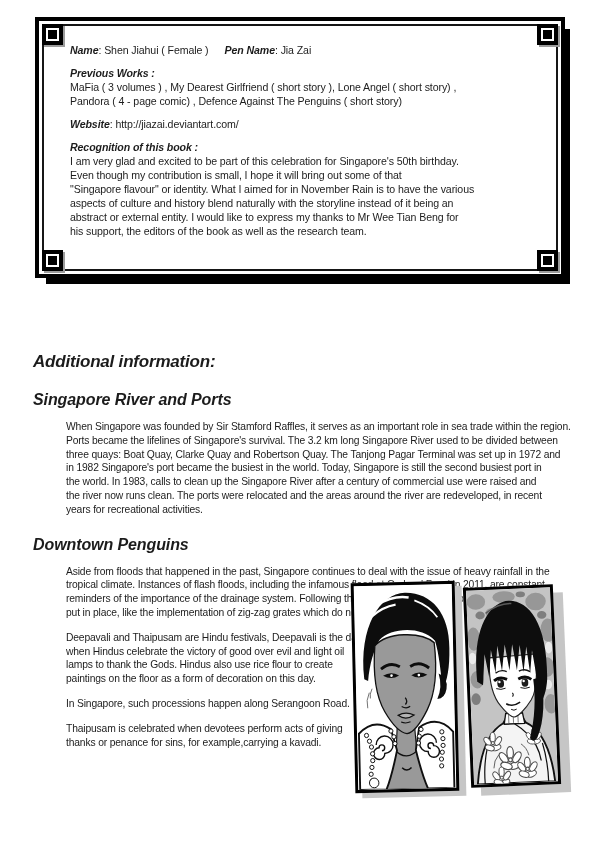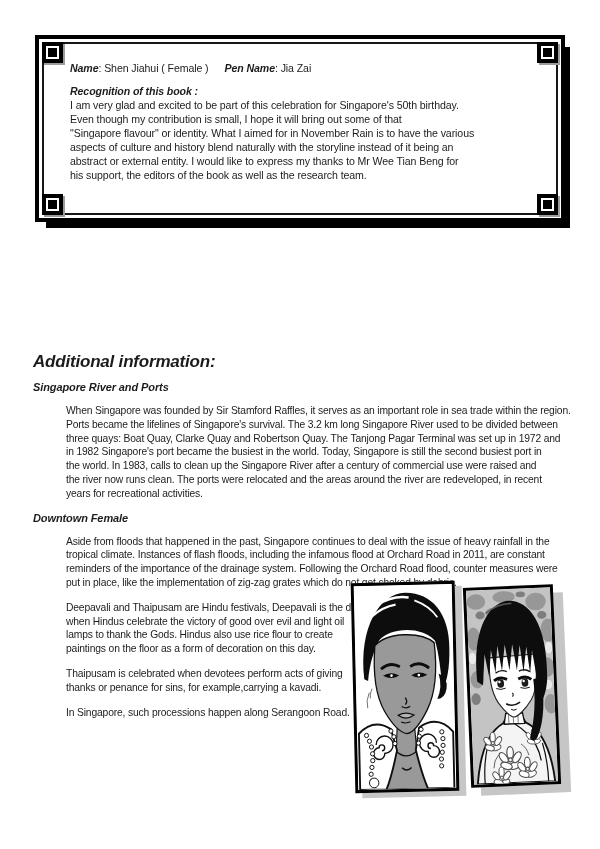--- a/index.html
+++ b/index.html
@@ -7,21 +7,21 @@
   body {
     position:relative;
     width:600px; height:849px;
     font-family:"Liberation Sans", sans-serif;
     color:#1c1c1c;
     overflow:hidden;
   }
 
   
   .profile-box {
-    position:absolute; left:35px; top:35px; width:530px;
+    position:absolute; left:35px; top:17px; width:530px;
     background:#fff;
     border:4px solid #000;
     box-shadow:8px 9px 0 -3px #000;
   }
   .profile-inner {
     margin:3px;
     border:2px solid #161616;
     padding:17px 12px 24px 26px;
     font-size:10.6px;
     line-height:14px;
@@ -44,22 +44,22 @@
   .pen-gap { display:inline-block; width:16px; }
   .lines { white-space:pre-line; }
 
   
   .additional { position:absolute; left:33px; top:352px; width:560px; }
   .add-heading {
     font-size:17px; font-weight:bold; font-style:italic;
     letter-spacing:-0.2px; margin-bottom:9px;
   }
   .sec-title {
-    font-size:11px; font-weight:bold; font-style:italic;
-    margin:1px 0 11px 0; letter-spacing:-0.1px;
+    font-size:16px; font-weight:bold; font-style:italic;
+    margin:19px 0 11px 0; letter-spacing:-0.1px;
   }
   .para {
     font-size:10.3px; line-height:13.8px; letter-spacing:-0.15px;
     white-space:pre-line; margin-bottom:11px;margin-left:33px;
   }
 
   
   .portraits { position:absolute; left:347px; top:578px; width:253px; height:250px; }
   .pshadow { position:absolute; background:#c6c6c6; }
   .shadow-left  { left:13px; top:9px;  width:104px; height:210px; transform:rotate(-1.3deg); }
@@ -83,21 +83,29 @@
 
   <div class="profile-inner">
     <div class="grp">
       <span class="lbl">Name</span><span>: Shen Jiahui ( Female )</span><span class="pen-gap"></span><span class="lbl">Pen Name</span><span>: Jia Zai</span>
     </div>
 
 
     <div class="grp">
     </div>
 
-
+    <div class="grp">
+      <div class="lbl">Previous Works :</div>
+      <div class="lines">MaFia ( 3 volumes ) , My Dearest Girlfriend ( short story ), Lone Angel ( short story) ,
+Pandora ( 4 - page comic) , Defence Against The Penguins ( short story)</div>
+    </div>
+
+    <div class="grp">
+      <span class="lbl">Website</span><span>: http://jiazai.deviantart.com/</span>
+    </div>
 
     <div class="grp">
       <div class="lbl">Recognition of this book :</div>
       <div class="lines">I am very glad and excited to be part of this celebration for Singapore's 50th birthday.
 Even though my contribution is small, I hope it will bring out some of that
 "Singapore flavour" or identity. What I aimed for in November Rain is to have the various
 aspects of culture and history blend naturally with the storyline instead of it being an
 abstract or external entity. I would like to express my thanks to Mr Wee Tian Beng for
 his support, the editors of the book as well as the research team.</div>
     </div>
@@ -112,35 +120,35 @@
     <div class="para">When Singapore was founded by Sir Stamford Raffles, it serves as an important role in sea trade within the region.
 Ports became the lifelines of Singapore's survival. The 3.2 km long Singapore River used to be divided between
 three quays: Boat Quay, Clarke Quay and Robertson Quay. The Tanjong Pagar Terminal was set up in 1972 and
 in 1982 Singapore's port became the busiest in the world. Today, Singapore is still the second busiest port in
 the world. In 1983, calls to clean up the Singapore River after a century of commercial use were raised and
 the river now runs clean. The ports were relocated and the areas around the river are redeveloped, in recent
 years for recreational activities.</div>
   </div>
 
   <div>
-    <div class="sec-title">Downtown Female</div>
+    <div class="sec-title">Downtown Penguins</div>
     <div class="para">Aside from floods that happened in the past, Singapore continues to deal with the issue of heavy rainfall in the
 tropical climate. Instances of flash floods, including the infamous flood at Orchard Road in 2011, are constant
 reminders of the importance of the drainage system. Following the Orchard Road flood, counter measures were
 put in place, like the implementation of zig-zag grates which do not get choked by debris.</div>
   </div>
 
   <div>
     <div class="para">Deepavali and Thaipusam are Hindu festivals, Deepavali is the day
 when Hindus celebrate the victory of good over evil and light oil
 lamps to thank the Gods. Hindus also use rice flour to create
 paintings on the floor as a form of decoration on this day.</div>
+    <div class="para">In Singapore, such processions happen along Serangoon Road.</div>
     <div class="para">Thaipusam is celebrated when devotees perform acts of giving
 thanks or penance for sins, for example,carrying a kavadi.</div>
-    <div class="para">In Singapore, such processions happen along Serangoon Road.</div>
   </div>
 </div>
 
 <div class="portraits">
   <div class="pshadow shadow-left"></div>
   <div class="pshadow shadow-right"></div>
 
   <div class="panel panel-left">
     <svg viewBox="0 0 104 210" preserveAspectRatio="none">
       <rect x="0" y="0" width="104" height="210" fill="#ffffff"></rect>

